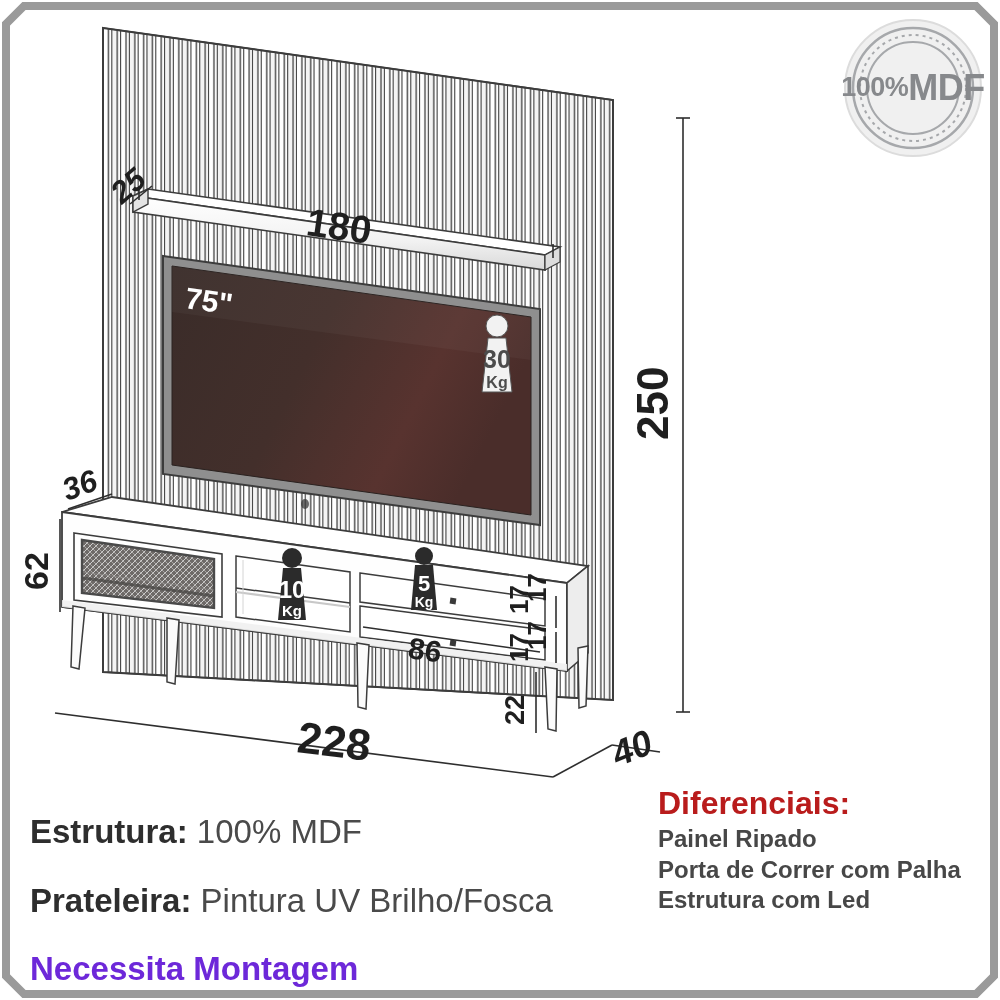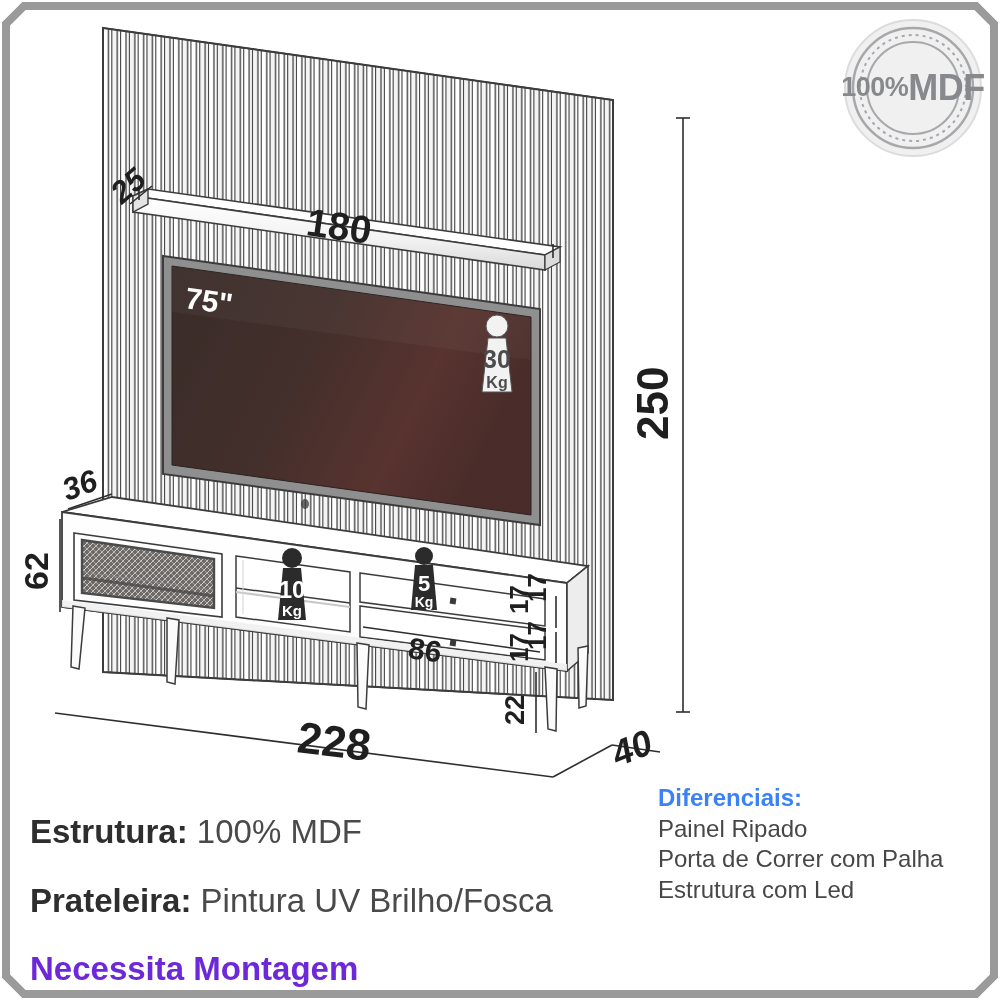--- a/index.html
+++ b/index.html
@@ -33,26 +33,26 @@
   .spec-line .val { font-weight: normal; color: #4a4a4a; }
   .spec-line.solo { font-weight: bold; color: #6d28d9; }
 
   .diffs {
     position: absolute;
     left: 658px; top: 783px;
     width: 330px;
     color: #3f3f3f;
   }
   .diffs .dtitle {
+    font-size: 32px; font-weight: bold;
+    color: #b91c1c; line-height: 1.28;
+    white-space: nowrap;
+  }
+  .diffs .ditem {
     font-size: 24px; font-weight: bold;
-    color: #3b82f6; line-height: 1.28;
-    white-space: nowrap;
-  }
-  .diffs .ditem {
-    font-size: 24px; font-weight: normal;
     color: #474747; line-height: 1.28;
     white-space: nowrap;
   }
 
   
   .badge {
     position: absolute;
     left: 843px; top: 18px;
     width: 140px; height: 140px;
   }

